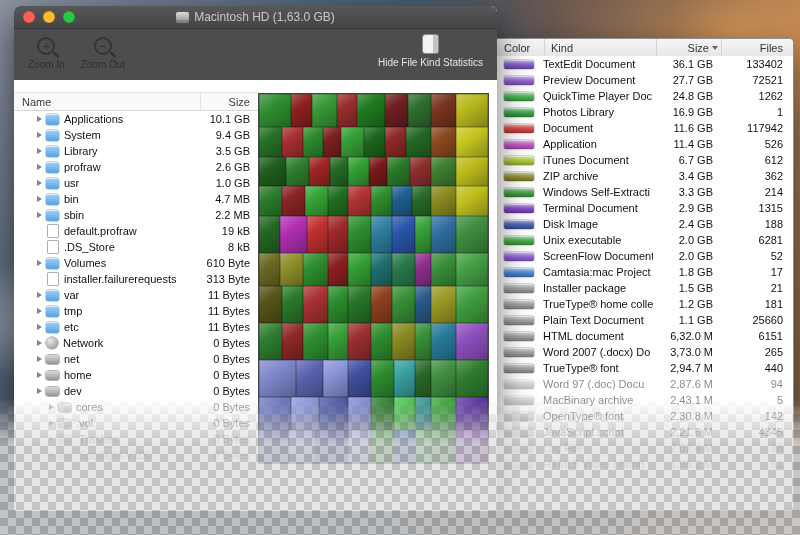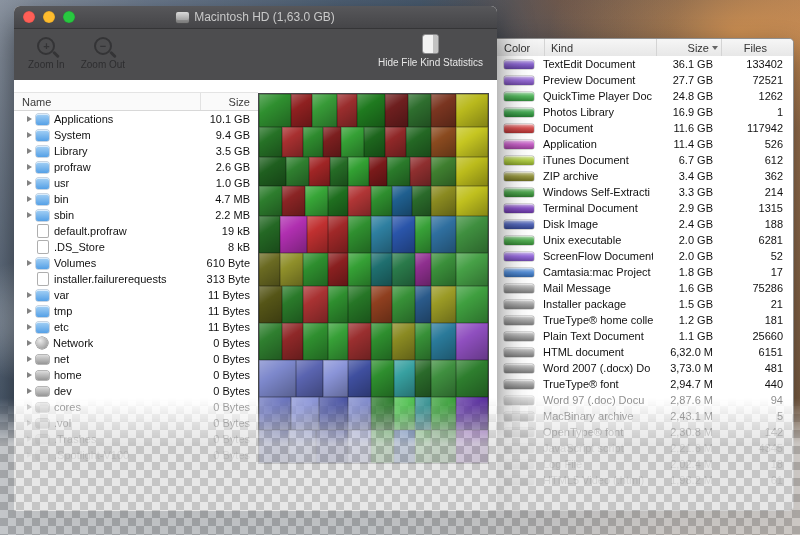--- a/index.html
+++ b/index.html
@@ -21,21 +21,21 @@
 
   
   .drawer{position:absolute;left:497px;top:38px;width:297px;height:473px;z-index:5;
     background:#ececec;border:1px solid #8f8f8f;border-left:none;border-radius:0 5px 5px 0;
     box-shadow:0 12px 28px rgba(0,0,0,.45);box-sizing:border-box;overflow:hidden;}
   .shead{display:flex;align-items:center;height:17px;font-size:11px;color:#333;
     background:linear-gradient(#f6f6f6,#e7e7e7);border-bottom:1px solid #c4c4c4;}
   .shead .hc{width:40px;padding-left:7px;flex:none;}
   .shead .hk{flex:1;border-left:1px solid #d4d4d4;padding-left:6px;height:100%;display:flex;align-items:center;}
   .shead .hs{width:64px;flex:none;border-left:1px solid #d4d4d4;height:100%;display:flex;align-items:center;justify-content:flex-end;}
-  .shead .hf{width:72px;flex:none;border-left:1px solid #d4d4d4;height:100%;display:flex;align-items:center;justify-content:flex-end;padding-right:26px;box-sizing:border-box;}
+  .shead .hf{width:72px;flex:none;border-left:1px solid #d4d4d4;height:100%;display:flex;align-items:center;justify-content:flex-end;padding-right:10px;box-sizing:border-box;}
   .sort{width:0;height:0;border-top:4px solid #666;border-left:3px solid transparent;border-right:3px solid transparent;margin:0 3px;}
   .srows{background:#fff;position:absolute;top:17px;left:0;right:0;bottom:0;}
   .srow{display:flex;align-items:center;height:16px;font-size:11px;color:#111;}
   .srow.faded{opacity:.5;}
   .swatch{width:30px;height:9px;border-radius:2px;margin-left:7px;flex:none;
     box-shadow:0 0 0 .5px rgba(0,0,0,.3), inset 0 1px 1px rgba(255,255,255,.5);}
   .skind{flex:1;margin-left:9px;white-space:nowrap;overflow:hidden;}
   .ssize{width:60px;text-align:right;flex:none;white-space:nowrap;}
   .sfiles{width:70px;text-align:right;padding-right:10px;flex:none;}
 
@@ -71,22 +71,22 @@
   .panel-ic::after{content:"";position:absolute;right:0;top:0;bottom:0;width:5px;background:#c2c2c2;
     border-radius:0 2.5px 2.5px 0;}
 
   .content{position:absolute;top:74px;left:0;right:0;bottom:0;background:#fff;display:flex;padding-top:12px;box-sizing:border-box;}
   .filelist{width:244px;flex:none;display:flex;flex-direction:column;}
   .flhead{display:flex;height:17px;align-items:center;font-size:11px;color:#3a3a3a;
     border-top:1px solid #e4e4e4;border-bottom:1px solid #d8d8d8;background:#fafafa;flex:none;}
   .flhead .hname{padding-left:8px;}
   .flhead .hsize{margin-left:auto;width:58px;height:100%;display:flex;align-items:center;justify-content:flex-end;
     padding-right:8px;border-left:1px solid #e2e2e2;box-sizing:border-box;}
-  .frow{display:flex;align-items:center;height:16px;font-size:11px;color:#111;padding-left:13px;}
-  .frow.faded{opacity:.45;}
+  .frow{display:flex;align-items:center;height:16px;font-size:11px;color:#111;padding-left:23px;}
+  .frow.faded{opacity:.45;margin-left:12px;}
   .fname{white-space:nowrap;overflow:hidden;}
   .fsize{margin-left:auto;padding-right:8px;white-space:nowrap;}
   .tri{width:0;height:0;border-left:5px solid #828282;border-top:3.5px solid transparent;
     border-bottom:3.5px solid transparent;margin-right:4px;flex:none;}
   .tri.none{visibility:hidden;}
   .fic{width:13px;height:11px;margin-right:5px;flex:none;border-radius:2px;}
   .fic.folder{background:linear-gradient(180deg,#a5d1f5,#55a0e6);
     box-shadow:inset 0 1px 0 rgba(255,255,255,.6), 0 0 0 .5px rgba(40,90,140,.5);}
   .fic.doc{width:10px;height:12px;background:#fff;box-shadow:0 0 0 1px #aeaeae;border-radius:1px;margin-left:2px;margin-right:6px;}
   .fic.drive{height:9px;background:linear-gradient(180deg,#dcdcdc,#969696);box-shadow:0 0 0 .5px #6e6e6e;margin-top:1px;}
@@ -201,26 +201,20 @@
         <div class="sfiles">52</div>
       </div>
       <div class="srow">
         <div class="swatch" style="background: linear-gradient(rgba(255, 255, 255, 0.6), rgba(255, 255, 255, 0.12) 45%, rgba(0, 0, 0, 0.22)), rgb(63, 127, 208);"></div>
         <div class="skind">Camtasia:mac Project</div>
         <div class="ssize">1.8 GB</div>
         <div class="sfiles">17</div>
       </div>
       <div class="srow">
         <div class="swatch" style="background: linear-gradient(rgba(255, 255, 255, 0.6), rgba(255, 255, 255, 0.12) 45%, rgba(0, 0, 0, 0.22)), rgb(154, 154, 154);"></div>
-        <div class="skind">Mail Message</div>
-        <div class="ssize">1.6 GB</div>
-        <div class="sfiles">75286</div>
-      </div>
-      <div class="srow">
-        <div class="swatch" style="background: linear-gradient(rgba(255, 255, 255, 0.6), rgba(255, 255, 255, 0.12) 45%, rgba(0, 0, 0, 0.22)), rgb(154, 154, 154);"></div>
         <div class="skind">Installer package</div>
         <div class="ssize">1.5 GB</div>
         <div class="sfiles">21</div>
       </div>
       <div class="srow">
         <div class="swatch" style="background: linear-gradient(rgba(255, 255, 255, 0.6), rgba(255, 255, 255, 0.12) 45%, rgba(0, 0, 0, 0.22)), rgb(154, 154, 154);"></div>
         <div class="skind">TrueType® home collect</div>
         <div class="ssize">1.2 GB</div>
         <div class="sfiles">181</div>
       </div>
@@ -233,21 +227,21 @@
       <div class="srow">
         <div class="swatch" style="background: linear-gradient(rgba(255, 255, 255, 0.6), rgba(255, 255, 255, 0.12) 45%, rgba(0, 0, 0, 0.22)), rgb(154, 154, 154);"></div>
         <div class="skind">HTML document</div>
         <div class="ssize">6,32.0 M</div>
         <div class="sfiles">6151</div>
       </div>
       <div class="srow">
         <div class="swatch" style="background: linear-gradient(rgba(255, 255, 255, 0.6), rgba(255, 255, 255, 0.12) 45%, rgba(0, 0, 0, 0.22)), rgb(154, 154, 154);"></div>
         <div class="skind">Word 2007 (.docx) Do</div>
         <div class="ssize">3,73.0 M</div>
-        <div class="sfiles">481</div>
+        <div class="sfiles">265</div>
       </div>
       <div class="srow">
         <div class="swatch" style="background: linear-gradient(rgba(255, 255, 255, 0.6), rgba(255, 255, 255, 0.12) 45%, rgba(0, 0, 0, 0.22)), rgb(154, 154, 154);"></div>
         <div class="skind">TrueType® font</div>
         <div class="ssize">2,94.7 M</div>
         <div class="sfiles">440</div>
       </div>
       <div class="srow faded">
         <div class="swatch" style="background: linear-gradient(rgba(255, 255, 255, 0.6), rgba(255, 255, 255, 0.12) 45%, rgba(0, 0, 0, 0.22)), rgb(160, 160, 160);"></div>
         <div class="skind">Word 97 (.doc) Docu</div>

